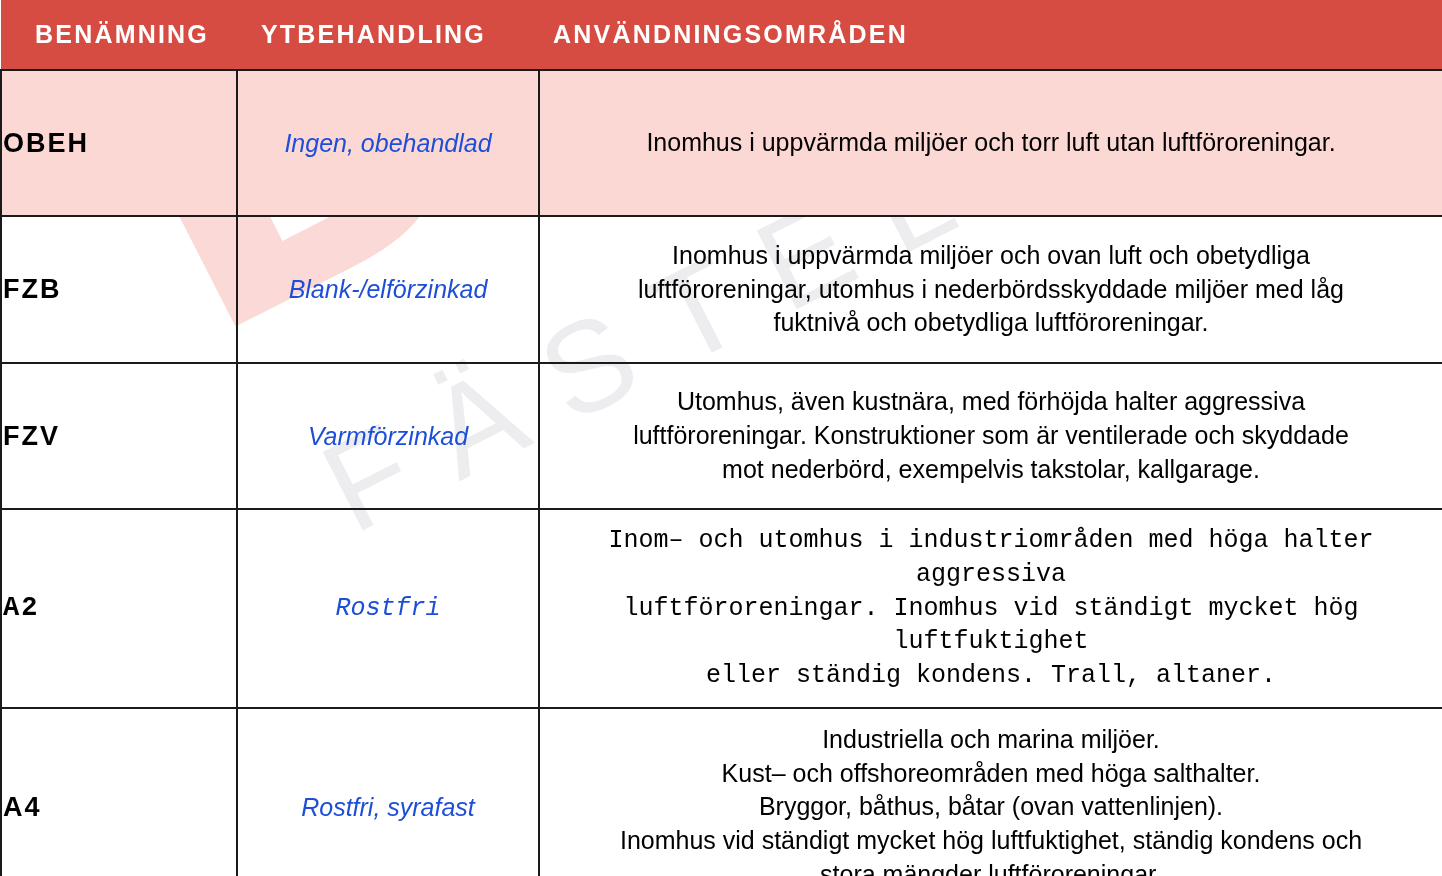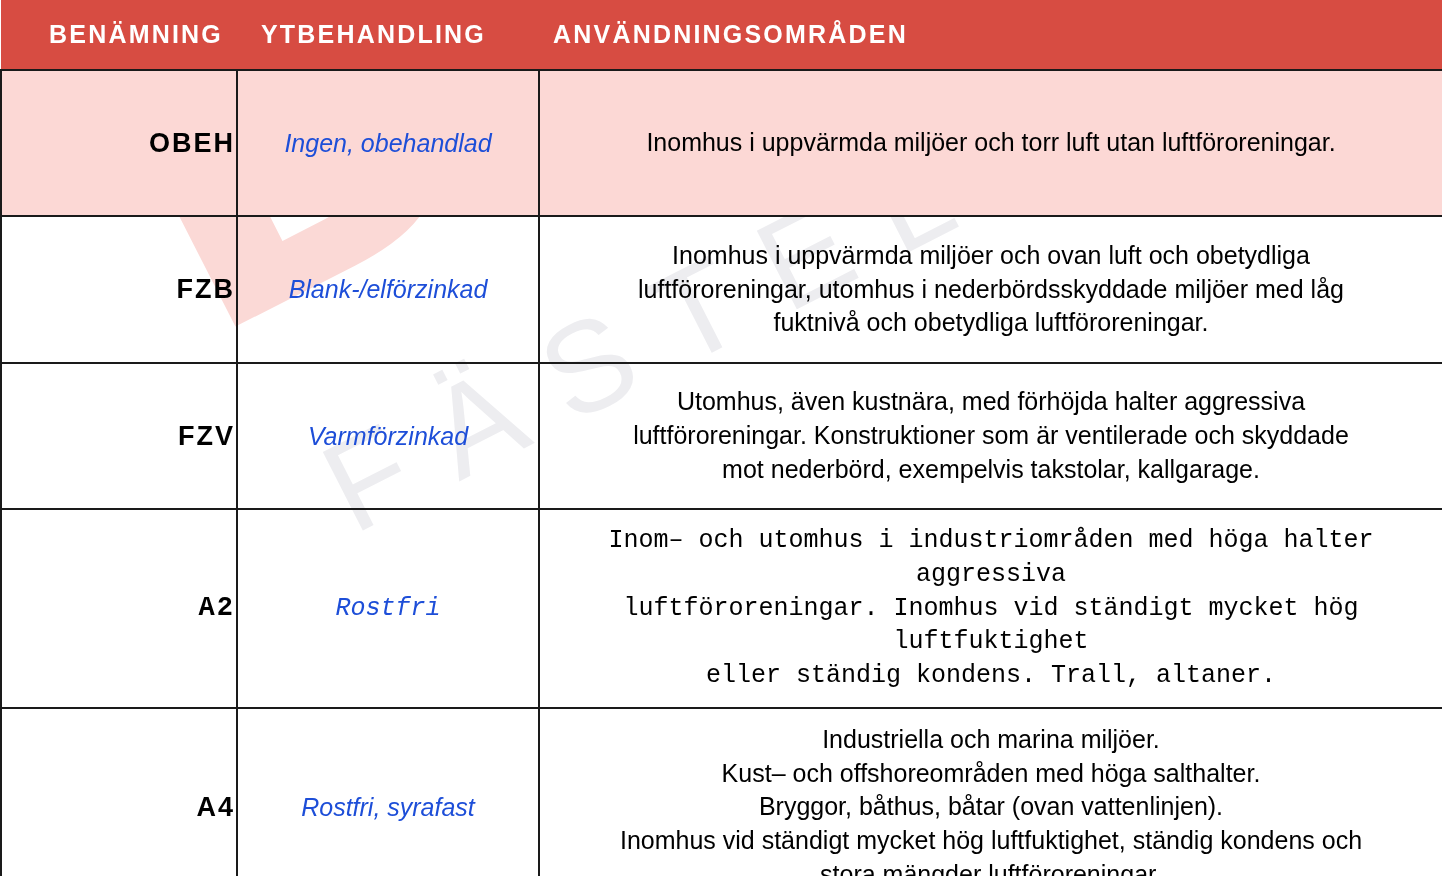--- a/index.html
+++ b/index.html
@@ -76,36 +76,36 @@
     color: #ffffff;
     height: 70px;
     padding: 0 14px;
     font-size: 25px;
     font-weight: 700;
     letter-spacing: 2.2px;
     border: none;
     vertical-align: middle;
     font-family: "Liberation Sans", sans-serif;
   }
-  th.th-benamning { text-align: right; padding-left: 20px; }
+  th.th-benamning { text-align: center; padding-left: 20px; }
   th.th-ytbehandling { text-align: left; padding-left: 24px; }
   th.th-anvandning { text-align: left; }
 
   tbody td {
     border: 2px solid #1a1a1a;
     vertical-align: middle;
     background: transparent;
     font-family: "Liberation Sans", sans-serif;
   }
   tbody tr.row-highlight td {
     background: #fcd8d5;
   }
 
   td.cell-code {
-    text-align: right;
+    text-align: left;
     font-size: 27px;
     font-weight: 700;
     letter-spacing: 2px;
     color: #000000;
   }
   td.cell-surface {
     text-align: center;
     font-size: 25px;
     font-style: italic;
     color: #1d4ed8;

